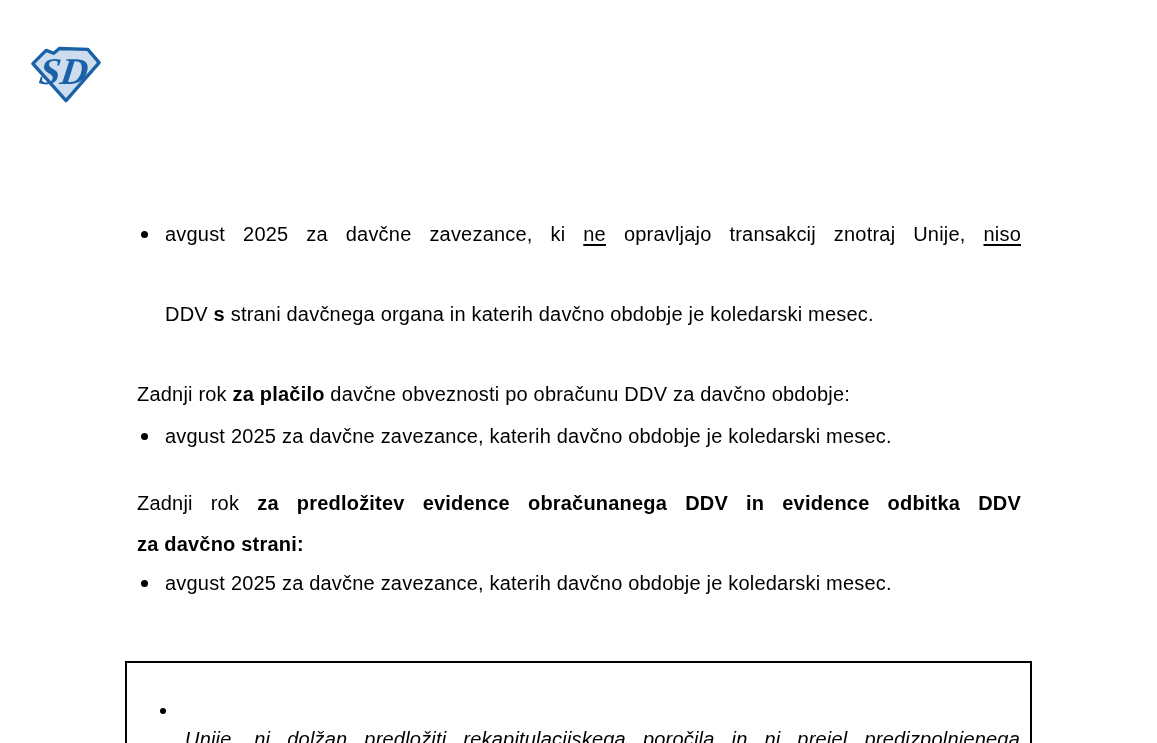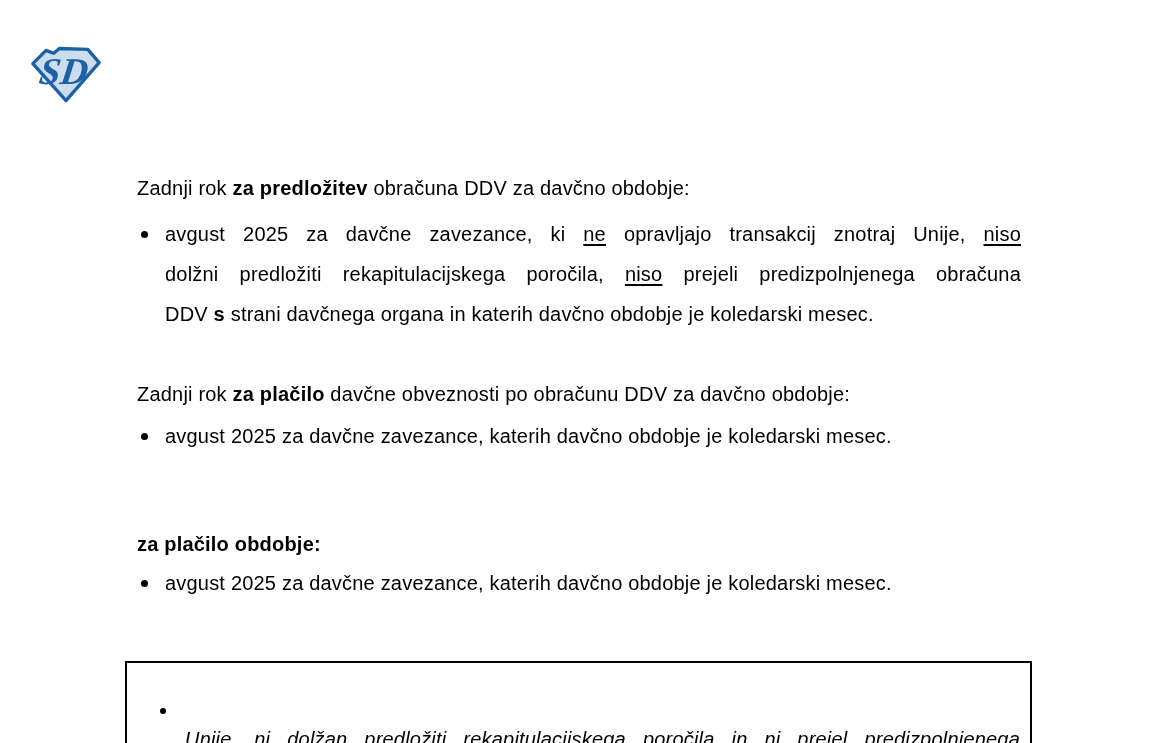--- a/index.html
+++ b/index.html
@@ -61,46 +61,43 @@
 
 <div class="page">
 
   <div class="logo-wrap">
     <svg width="72" height="58" viewBox="0 0 76 60" xmlns="http://www.w3.org/2000/svg">
       <polygon points="3,18 17,4 25,7 31,2 61,3 73,17 38,57" fill="#cdddee" stroke="#1b61a8" stroke-width="3.5" stroke-linejoin="round"></polygon>
       <text x="14" y="40" font-family="Liberation Serif, serif" font-style="italic" font-weight="bold" font-size="40" fill="#1b61a8" transform="skewX(-8)">SD</text>
     </svg>
   </div>
 
-  <div class="line" style="top:175px">
-    <span>Zadnji rok </span><span class="b">za predložitev</span><span> obračuna DDV za davčno obdobje:</span>
-  </div>
 
   <span class="dot" style="left:141px; top:231px"></span>
   <div class="line bullet-line just" style="top:221px">
     <span>avgust 2025 za davčne zavezance, ki </span><span class="u">ne</span><span> opravljajo transakcij znotraj Unije, </span><span class="u">niso</span>
-  </div>
-  <div class="line bullet-line just" style="top:261px">
-    <span>dolžni predložiti rekapitulacijskega poročila, </span><span class="u">niso</span><span> prejeli predizpolnjenega obračuna</span>
   </div>
   <div class="line bullet-line" style="top:301px">
     <span>DDV </span><span class="b">s</span><span> strani davčnega organa in katerih davčno obdobje je koledarski mesec.</span>
   </div>
 
   <div class="line" style="top:381px">
     <span>Zadnji rok </span><span class="b">za plačilo</span><span> davčne obveznosti po obračunu DDV za davčno obdobje:</span>
   </div>
 
   <span class="dot" style="left:141px; top:433px"></span>
   <div class="line bullet-line" style="top:423px">
     <span>avgust 2025 za davčne zavezance, katerih davčno obdobje je koledarski mesec.</span>
   </div>
 
+  <div class="line just" style="top:490px">
+    <span>Zadnji rok </span><span class="b">za predložitev evidence obračunanega DDV in evidence odbitka DDV</span>
+  </div>
   <div class="line b" style="top:531px">
-    <span>za plačilo obdobje:</span>
+    <span>za davčno strani:</span>
   </div>
 
   <span class="dot" style="left:141px; top:580px"></span>
   <div class="line bullet-line" style="top:570px">
     <span>avgust 2025 za davčne zavezance, katerih davčno obdobje je koledarski mesec.</span>
   </div>
 
   <div class="infobox"></div>
   <span class="dot box-dot"></span>
   <div class="line box-text just" style="top:726px">

